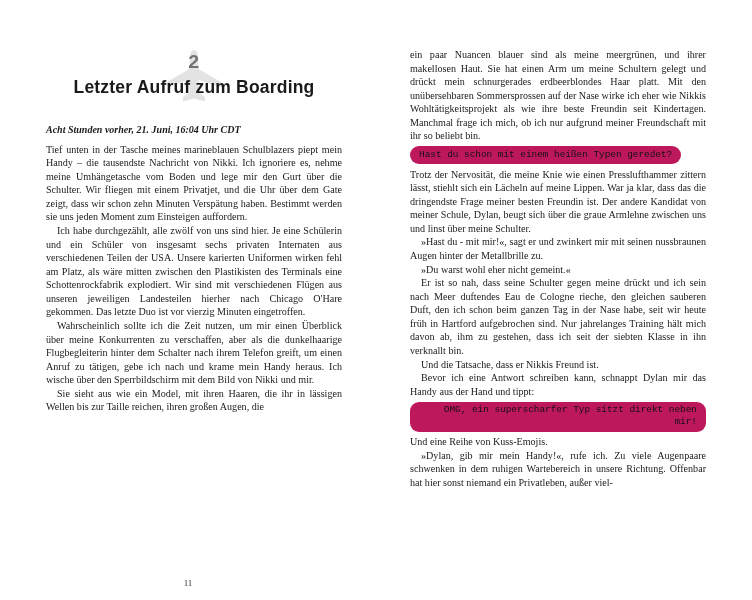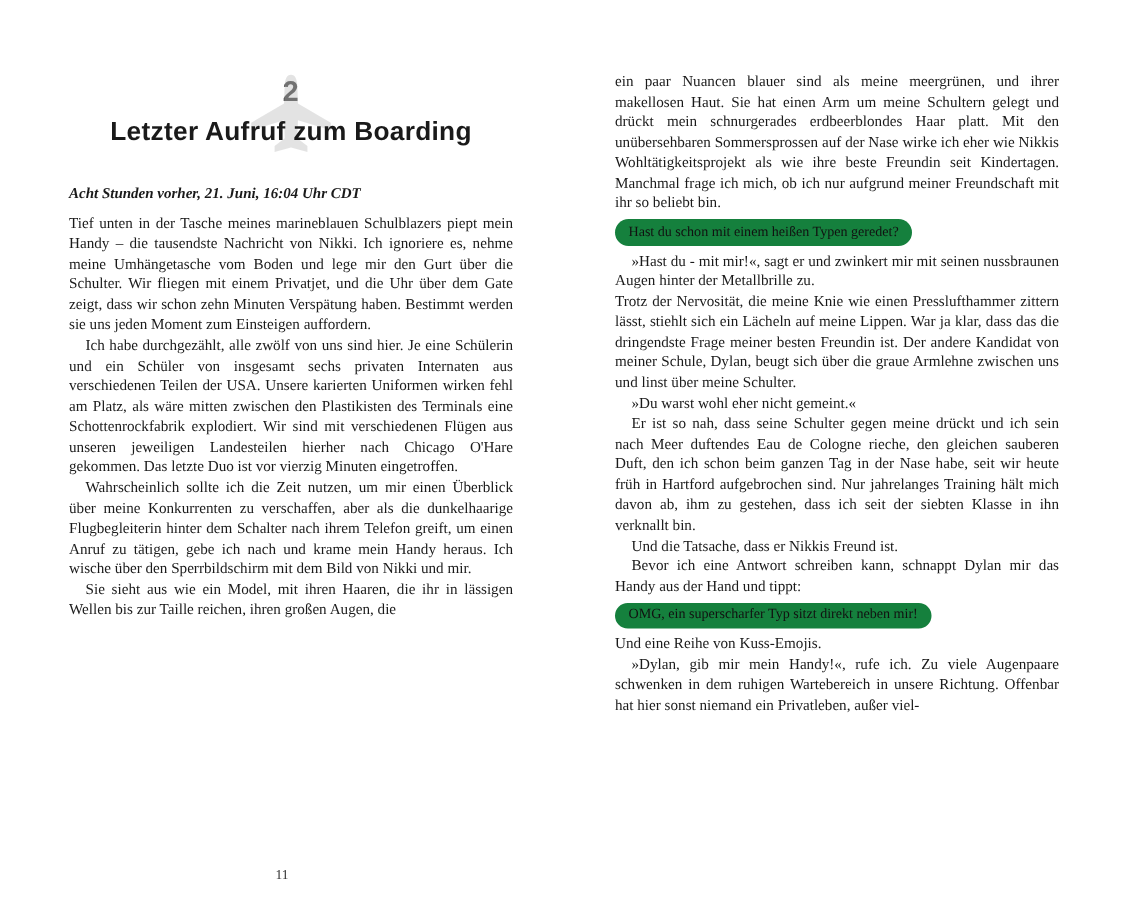--- a/index.html
+++ b/index.html
@@ -79,34 +79,34 @@
     line-height: 1.345;
     text-align: justify;
     text-justify: inter-word;
     hyphens: manual;
   }
   p.body.indent {
     text-indent: 11px;
   }
   .chat-bubble {
     display: inline-block;
-    background: #15803d;
+    background: #be185d;
     border-radius: 9px;
     padding: 2.5px 9px 3px 9px;
-    font-family: Liberation Serif, serif;
+    font-family: Liberation Mono, monospace;
     font-size: 9.4px;
     line-height: 1.3;
     margin: 3.5px 0 3.5px 0;
     color: #111;
   }
   .bubble-row {
     display: block;
   }
   .bubble-row.right {
-    text-align: left;
+    text-align: right;
   }
   .folio {
     position: absolute;
     bottom: 12px;
     font-size: 9px;
     font-family: "Liberation Serif", serif;
     color: #333;
   }
   .folio-left {
     left: 0;
@@ -157,22 +157,22 @@
   <div class="gutter"></div>
 
   <div class="page page-right">
 
     <p class="body">ein paar Nuancen blauer sind als meine meergrünen, und ihrer makellosen Haut. Sie hat einen Arm um meine Schultern gelegt und drückt mein schnurgerades erdbeerblondes Haar platt. Mit den unübersehbaren Sommersprossen auf der Nase wirke ich eher wie Nikkis Wohltätigkeitsprojekt als wie ihre beste Freundin seit Kindertagen. Manchmal frage ich mich, ob ich nur aufgrund meiner Freundschaft mit ihr so beliebt bin.</p>
 
     <div class="bubble-row">
       <span class="chat-bubble">Hast du schon mit einem heißen Typen geredet?</span>
     </div>
 
+    <p class="body">Trotz der Nervosität, die meine Knie wie einen Presslufthammer zittern lässt, stiehlt sich ein Lächeln auf meine Lippen. War ja klar, dass das die dringendste Frage meiner besten Freundin ist. Der andere Kandidat von meiner Schule, Dylan, beugt sich über die graue Armlehne zwischen uns und linst über meine Schulter.</p>
     <p class="body indent">»Hast du - mit mir!«, sagt er und zwinkert mir mit seinen nussbraunen Augen hinter der Metallbrille zu.</p>
-    <p class="body">Trotz der Nervosität, die meine Knie wie einen Presslufthammer zittern lässt, stiehlt sich ein Lächeln auf meine Lippen. War ja klar, dass das die dringendste Frage meiner besten Freundin ist. Der andere Kandidat von meiner Schule, Dylan, beugt sich über die graue Armlehne zwischen uns und linst über meine Schulter.</p>
     <p class="body indent">»Du warst wohl eher nicht gemeint.«</p>
     <p class="body indent">Er ist so nah, dass seine Schulter gegen meine drückt und ich sein nach Meer duftendes Eau de Cologne rieche, den gleichen sauberen Duft, den ich schon beim ganzen Tag in der Nase habe, seit wir heute früh in Hartford aufgebrochen sind. Nur jahrelanges Training hält mich davon ab, ihm zu gestehen, dass ich seit der siebten Klasse in ihn verknallt bin.</p>
     <p class="body indent">Und die Tatsache, dass er Nikkis Freund ist.</p>
     <p class="body indent">Bevor ich eine Antwort schreiben kann, schnappt Dylan mir das Handy aus der Hand und tippt:</p>
 
     <div class="bubble-row right">
       <span class="chat-bubble">OMG, ein superscharfer Typ sitzt direkt neben mir!</span>
     </div>
 
     <p class="body">Und eine Reihe von Kuss-Emojis.</p>

